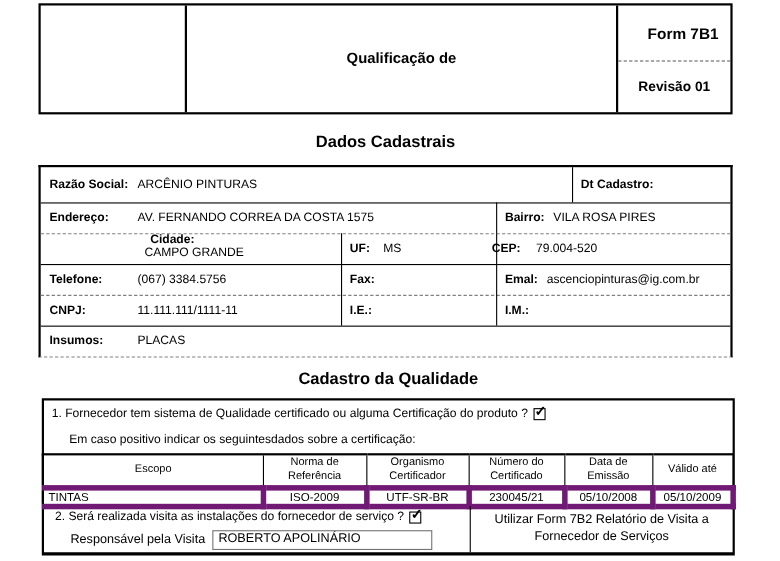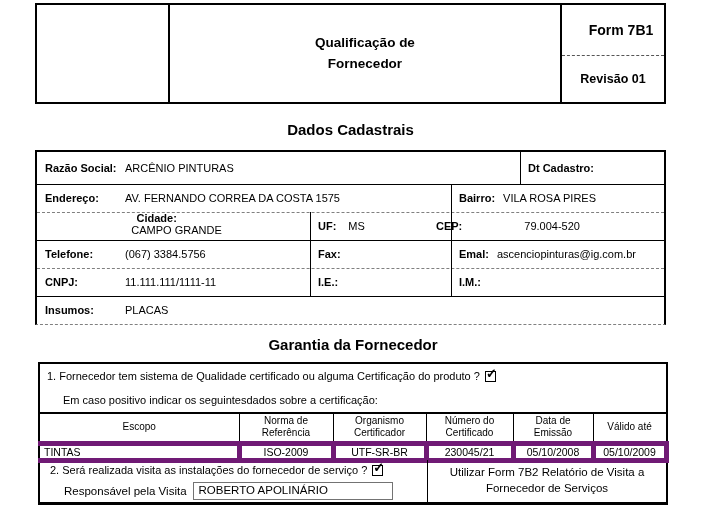--- a/index.html
+++ b/index.html
@@ -90,21 +90,20 @@
 </style>
 </head>
 <body>
 
 <div class="page">
 
   <div class="abs header-table">
     <div class="abs header-logo"></div>
     <div class="abs header-title">
       <span>Qualificação de</span>
-      <span>Fornecedor</span>
     </div>
     <div class="abs header-form-top">Form 7B1</div>
     <div class="abs header-form-divider"></div>
     <div class="abs header-form-bottom">Revisão 01</div>
   </div>
 
   <div class="abs section-heading heading-dados">Dados Cadastrais</div>
 
   <div class="abs dados-table">
 
@@ -138,21 +137,21 @@
     </div>
 
     <div class="abs cell" style="left:8px; top:60px; width:263px; height:28px;flex-direction:column;">
       <span class="lbl lblw">Cidade:</span>
       <span class="val">CAMPO GRANDE</span>
     </div>
     <div class="abs cell" style="left:281px; top:60px; width:131px; height:28px;">
       <span class="lbl">UF:</span>
       <span class="val" style="margin-left:12px;">MS</span>
     </div>
-    <div class="abs cell" style="left:399px; top:60px; width:203px; height:28px;gap:48px;">
+    <div class="abs cell" style="left:410px; top:60px; width:203px; height:28px;">
       <span class="lbl">CEP:</span>
       <span class="val" style="margin-left:14px;">79.004-520</span>
     </div>
 
     <div class="abs cell" style="left:8px; top:88px; width:263px; height:28px;">
       <span class="lbl lblw">Telefone:</span>
       <span class="val">(067) 3384.5756</span>
     </div>
     <div class="abs cell" style="left:281px; top:88px; width:131px; height:28px;">
       <span class="lbl">Fax:</span>
@@ -175,21 +174,21 @@
       <span class="lbl">I.M.:</span>
       <span class="val" style="margin-left:8px;"></span>
     </div>
 
     <div class="abs cell" style="left:8px; top:144px; width:610px; height:28px;">
       <span class="lbl lblw">Insumos:</span>
       <span class="val">PLACAS</span>
     </div>
   </div>
 
-  <div class="abs section-heading heading-garantia" style="width:630px;">Garantia da Fornecedor</div>
+  <div class="abs section-heading heading-garantia" style="width:630px;">Cadastro da Qualidade</div>
 
   <div class="abs garantia-box">
 
     <div class="abs q-line" style="left:7px; top:6px;">
       <span>1. Fornecedor tem sistema de Qualidade certificado ou alguma Certificação do produto ?</span>
       <span class="checkbox">
           <span class="mark">✓</span>
         </span>
     </div>
     <div class="abs q-line" style="left:23px; top:30px;">Em caso positivo indicar os seguintesdados sobre a certificação:</div>

